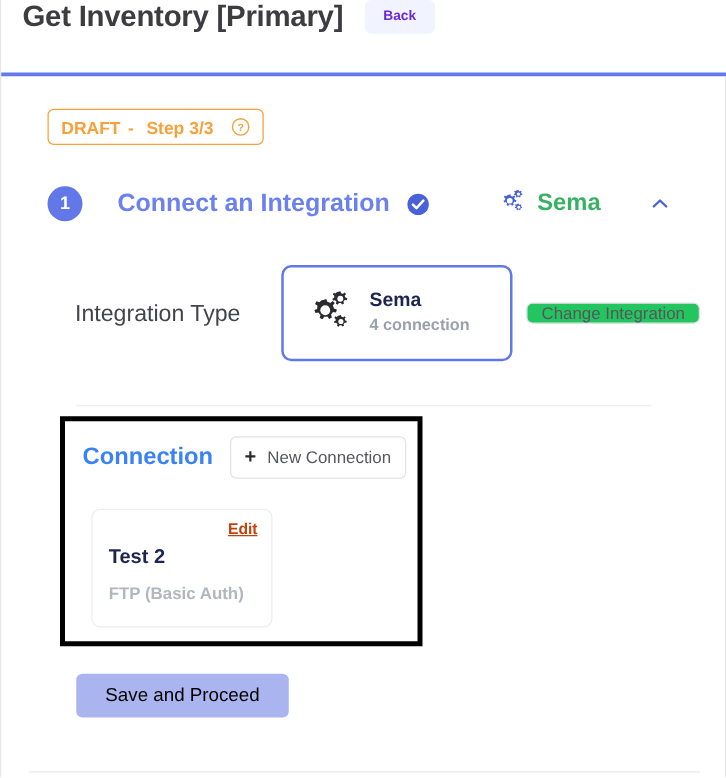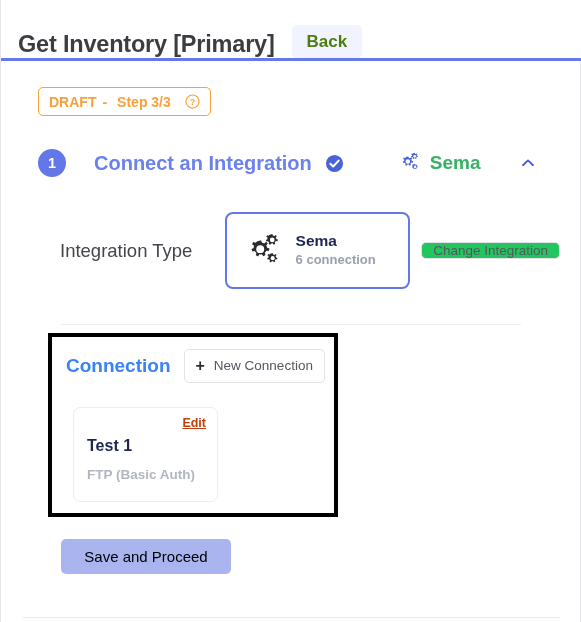--- a/index.html
+++ b/index.html
@@ -24,38 +24,38 @@
 
   
   .header {
     position: absolute;
     left: 0; top: 0;
     width: 581px;
     height: 61px;
     background: #ffffff;
     border-bottom: 3px solid #6479eb;
     display: flex;
-    align-items: flex-end;
+    align-items: flex-start;
     padding-left: 17px;
   }
   .page-title {
     font-size: 23.5px;
     font-weight: 700;
     color: #3c3c41;
     letter-spacing: -0.2px;
     white-space: nowrap;
   }
   .back-button {
     margin-left: 17px;
     background: #f1f4fe;
-    color: #4d7c0f;
+    color: #6d28d9;
     border: none;
     border-radius: 5px;
     font-family: "Liberation Sans", sans-serif;
-    font-size: 17px;
+    font-size: 11px;
     font-weight: 700;
     padding: 8px 15px;
     cursor: pointer;
     line-height: 1;
   }
 
   
   .draft-badge {
     position: absolute;
     left: 37px; top: 87px;
@@ -362,40 +362,40 @@
             <circle cx="9.6" cy="11.6" r="2.5" fill="#ffffff"></circle>
             <path d="M16.2 2.3 l1.05-.3 .35 1 a3 3 0 0 1 .95 .4 l.78-.7 .76 .75 -.7 .8 a3 3 0 0 1 .38 .95 l1 .36 -.32 1.03 -1.02-.12 a3 3 0 0 1-.65 .82 l.3 .98 -.95 .5 -.58-.83 a3 3 0 0 1-1.05 .06 l-.55 .86 -.97-.47 .27-1 a3 3 0 0 1-.7-.8 l-1 .17 -.37-1 .97-.4 a3 3 0 0 1 .08-1.06 l-.83-.58 .53-.94 .93 .35 a3 3 0 0 1 .8-.68 z"></path>
             <circle cx="17.2" cy="5.8" r="1.5" fill="#ffffff"></circle>
             <path d="M16.6 14.3 l.9-.26 .3 .86 a2.6 2.6 0 0 1 .82 .35 l.67-.6 .66 .64 -.6 .69 a2.6 2.6 0 0 1 .33 .82 l.86 .31 -.28 .89 -.88-.1 a2.6 2.6 0 0 1-.56 .7 l.26 .85 -.82 .43 -.5-.72 a2.6 2.6 0 0 1-.9 .05 l-.48 .74 -.84-.4 .24-.87 a2.6 2.6 0 0 1-.6-.69 l-.87 .14 -.31-.86 .83-.35 a2.6 2.6 0 0 1 .07-.92 l-.72-.5 .46-.81 .8 .3 a2.6 2.6 0 0 1 .69-.59 z"></path>
             <circle cx="17.5" cy="17.3" r="1.3" fill="#ffffff"></circle>
           </g>
         </svg>
       </span>
       <div class="meta">
         <div class="name">Sema</div>
-        <div class="sub">6 connection</div>
+        <div class="sub">4 connection</div>
       </div>
     </div>
     <button class="change-integration">Change Integration</button>
   </div>
 
   <div class="section-divider"></div>
 
   <div class="connection-block">
     <div class="connection-head">
       <div class="connection-title">Connection</div>
       <div class="new-connection">
         <span class="plus">+</span>
         <span class="label">New Connection</span>
       </div>
     </div>
 
     <div class="connection-card">
       <span class="edit">Edit</span>
-      <span class="cname">Test 1</span>
+      <span class="cname">Test 2</span>
       <span class="ctype">FTP (Basic Auth)</span>
     </div>
   </div>
 
   <button class="save-button">Save and Proceed</button>
 
   <div class="bottom-divider"></div>
 </div>
 
 </body></html>

